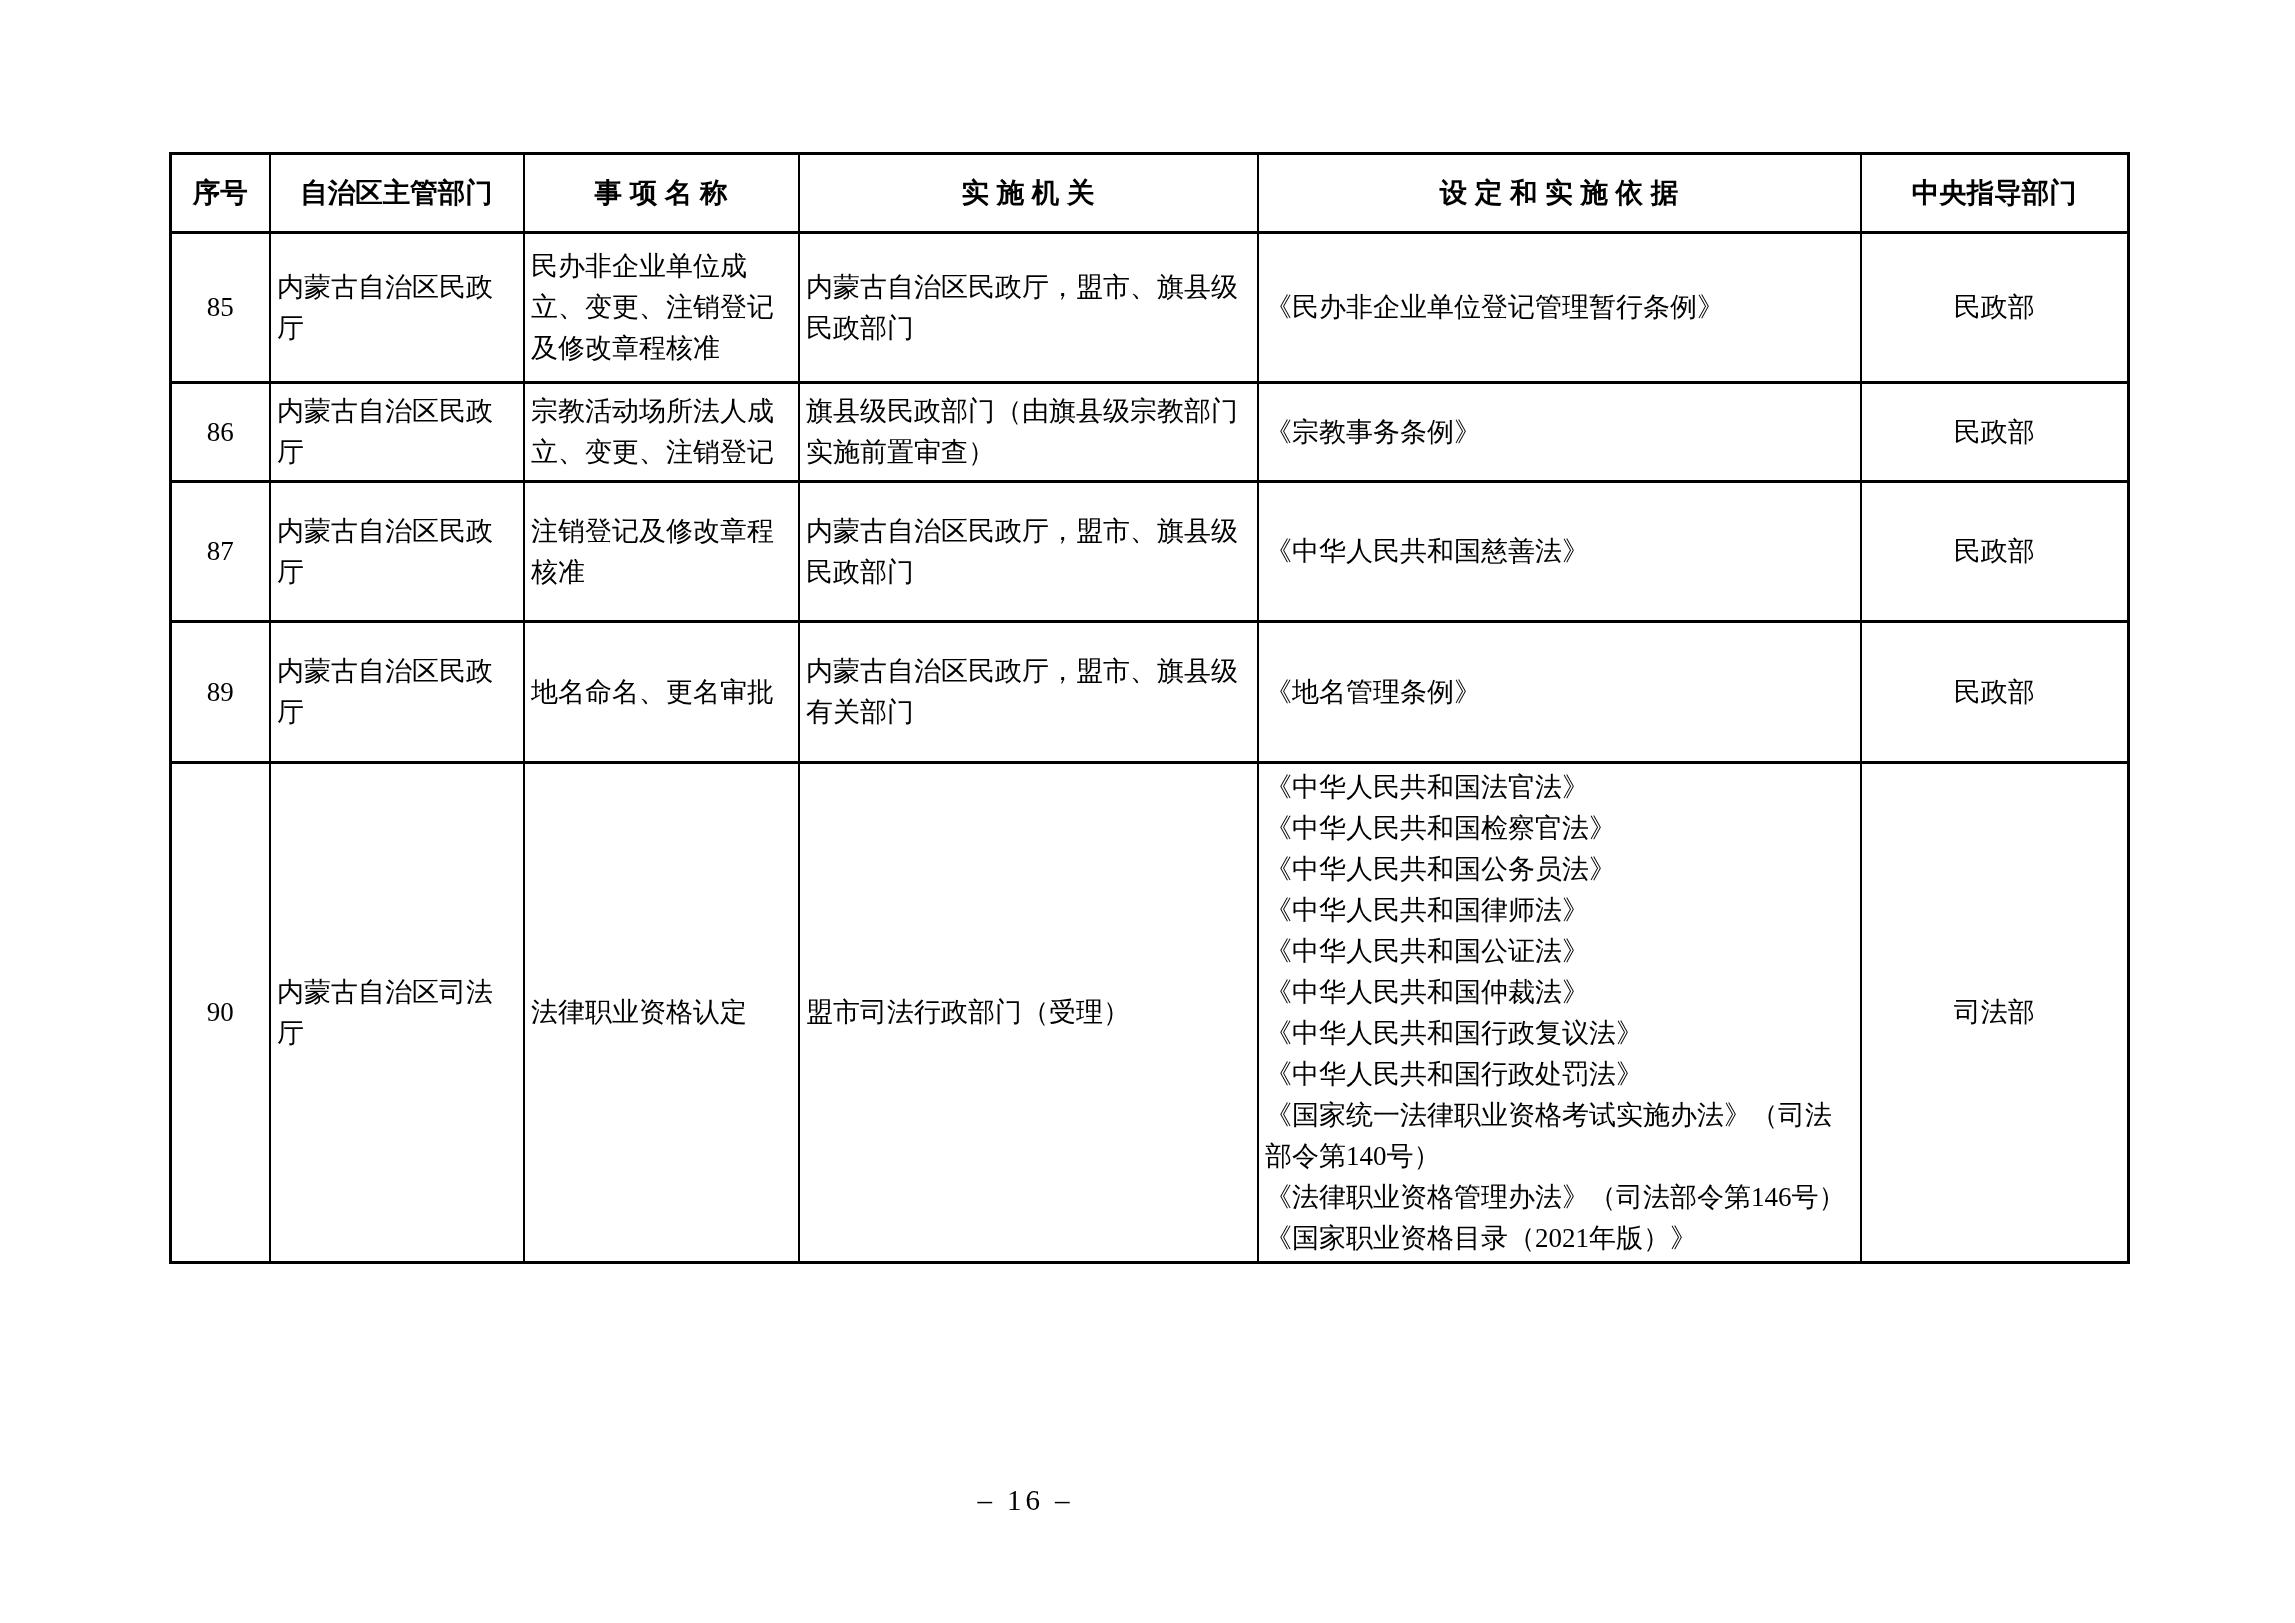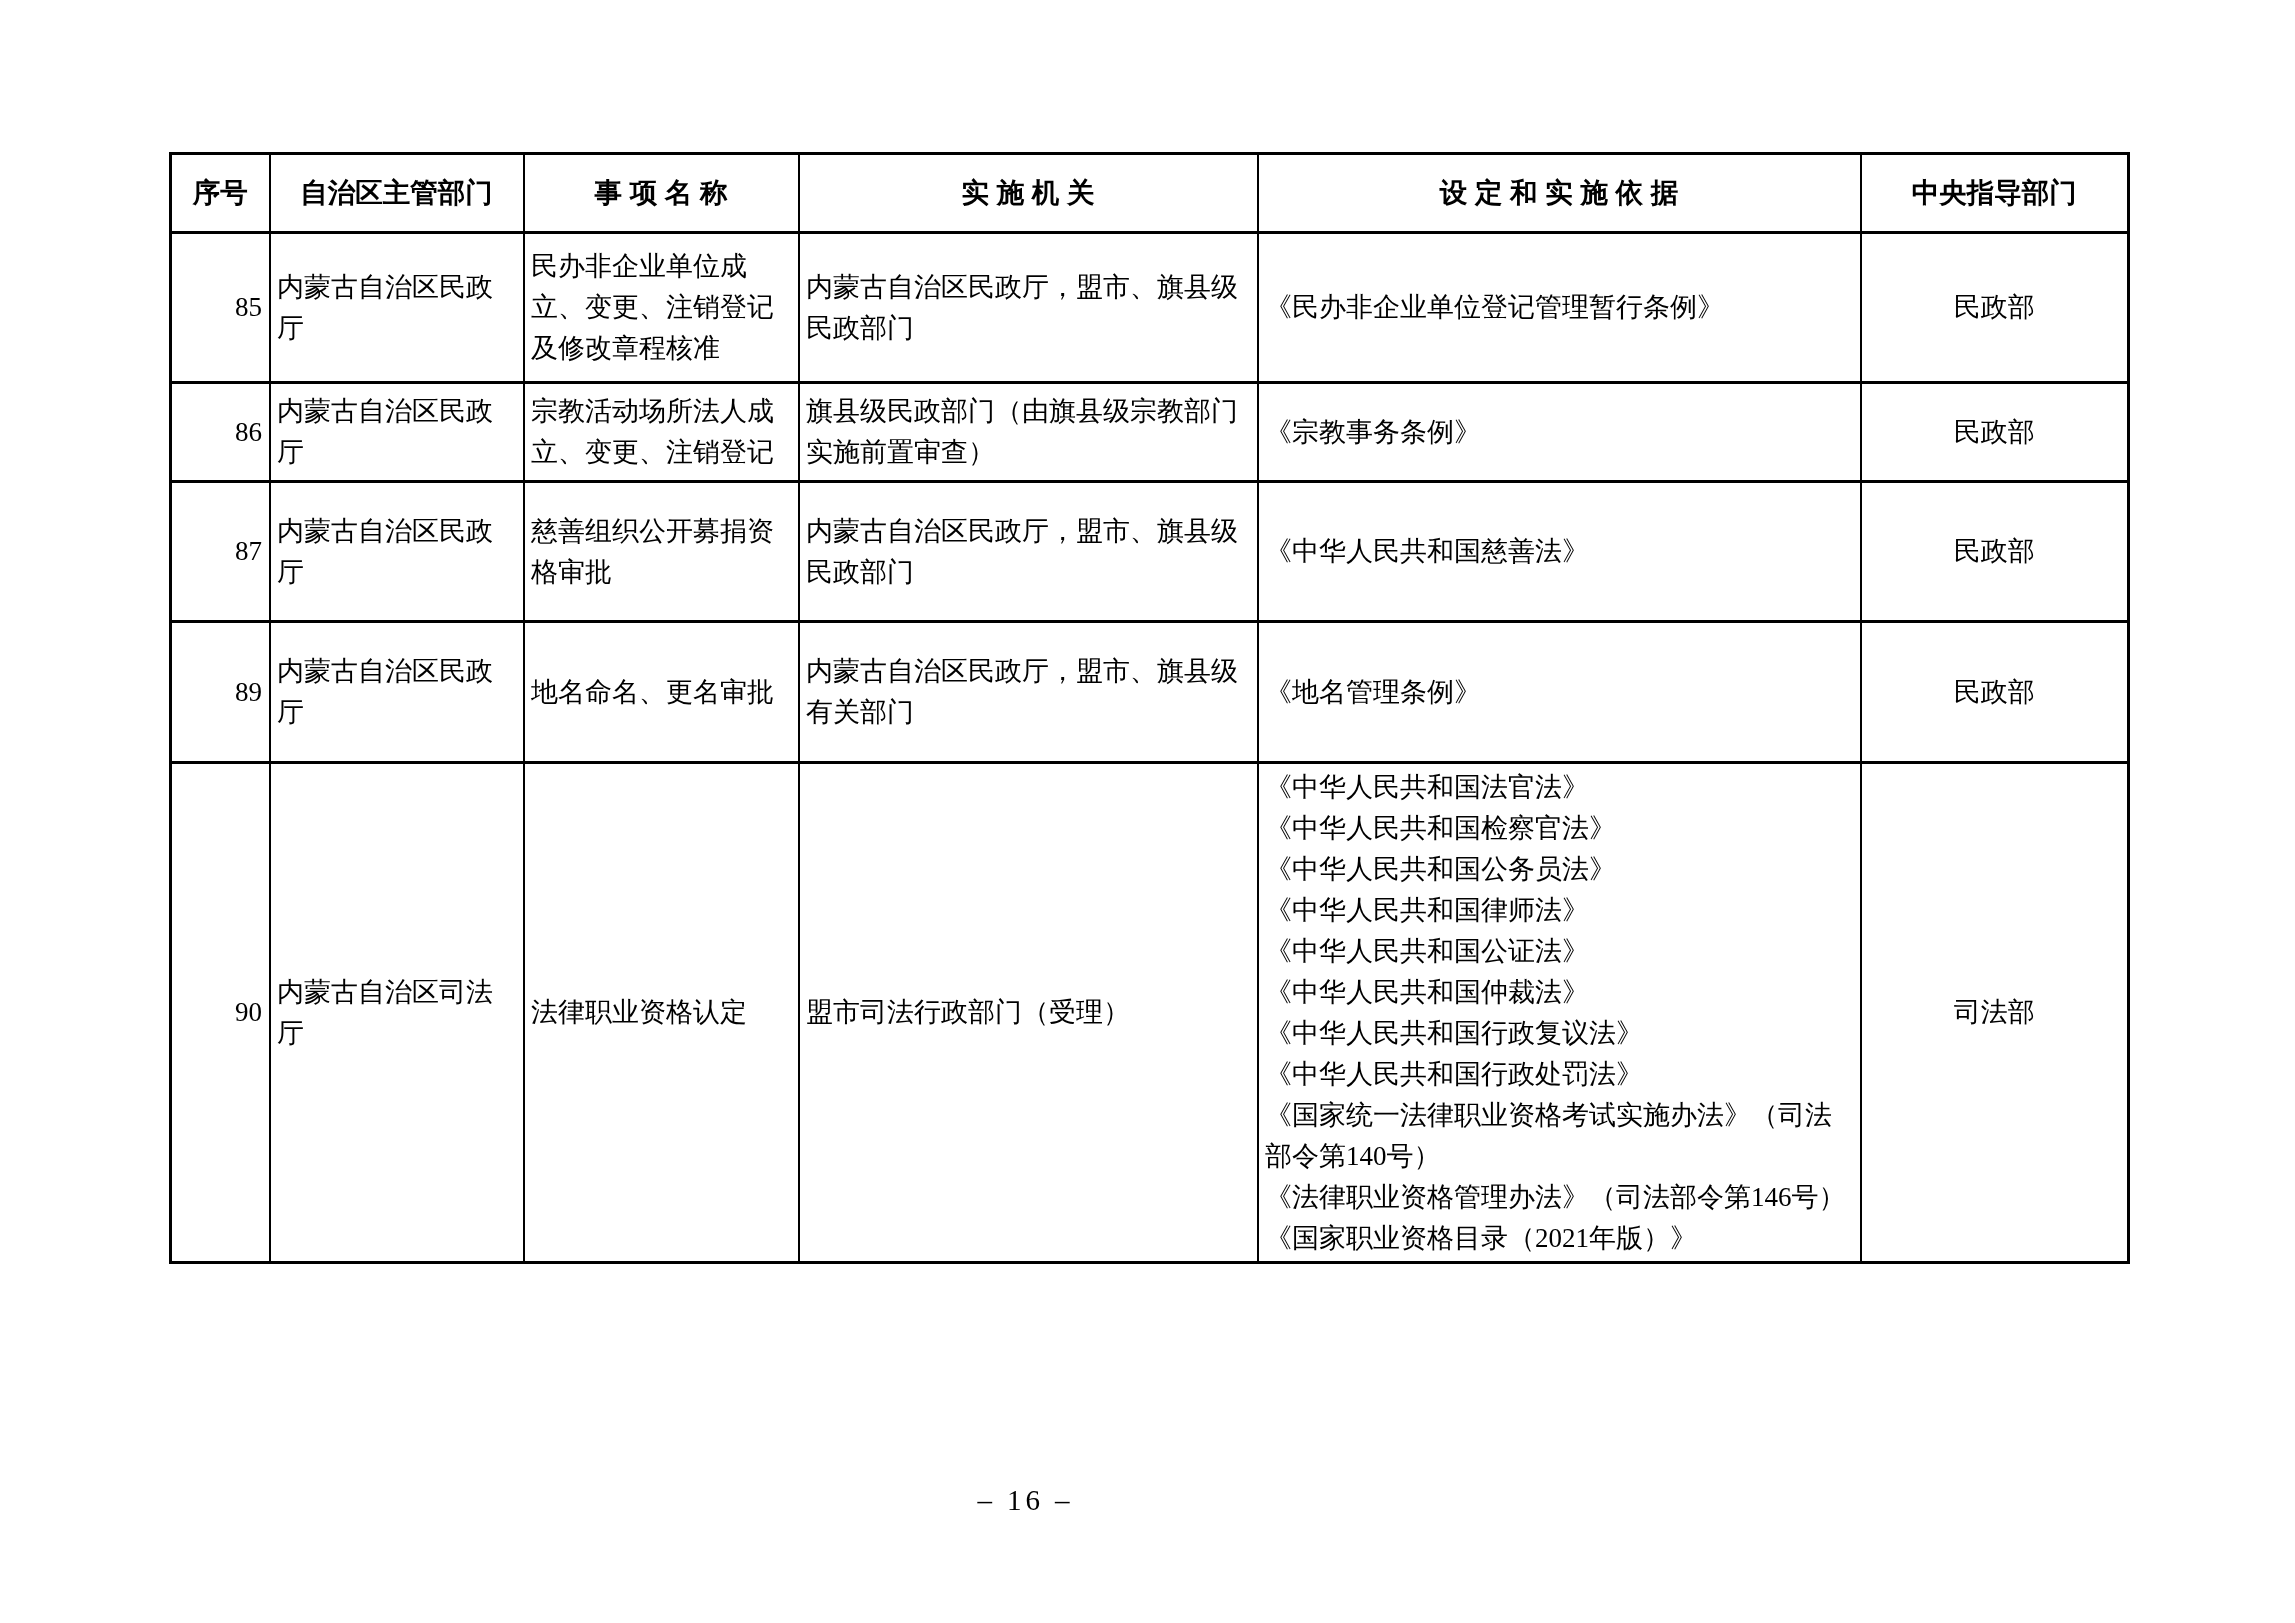--- a/index.html
+++ b/index.html
@@ -44,21 +44,21 @@
     padding: 2.6px;
   }
   table.gov-table td {
     font-size: 27px;
     line-height: 41px;
     word-break: break-all;
     white-space: pre-line;
     padding: 2.6px 6.5px;
   }
   td.c-no {
-    text-align: right;
+    text-align: center;
     padding: 2.6px 1.3px;
     margin-left: 44px;
   }
   td.c-dept {
     padding: 2.6px 1.3px;
   }
   td.c-item {
     padding: 2.6px 9.2px 2.6px 5.2px;
   }
   td.c-agency {
@@ -118,21 +118,21 @@
         <td class="c-no">86</td>
         <td class="c-dept">内蒙古自治区民政厅</td>
         <td class="c-item">宗教活动场所法人成立、变更、注销登记</td>
         <td class="c-agency">旗县级民政部门（由旗县级宗教部门实施前置审查）</td>
         <td class="c-basis">《宗教事务条例》</td>
         <td class="c-central">民政部</td>
       </tr>
       <tr style="height:140px">
         <td class="c-no">87</td>
         <td class="c-dept">内蒙古自治区民政厅</td>
-        <td class="c-item">慈善组织公开募捐资格审批</td>
+        <td class="c-item">注销登记及修改章程核准</td>
         <td class="c-agency">内蒙古自治区民政厅，盟市、旗县级民政部门</td>
         <td class="c-basis">《中华人民共和国慈善法》</td>
         <td class="c-central">民政部</td>
       </tr>
       <tr style="height:141px">
         <td class="c-no">89</td>
         <td class="c-dept">内蒙古自治区民政厅</td>
         <td class="c-item">地名命名、更名审批</td>
         <td class="c-agency">内蒙古自治区民政厅，盟市、旗县级有关部门</td>
         <td class="c-basis">《地名管理条例》</td>

